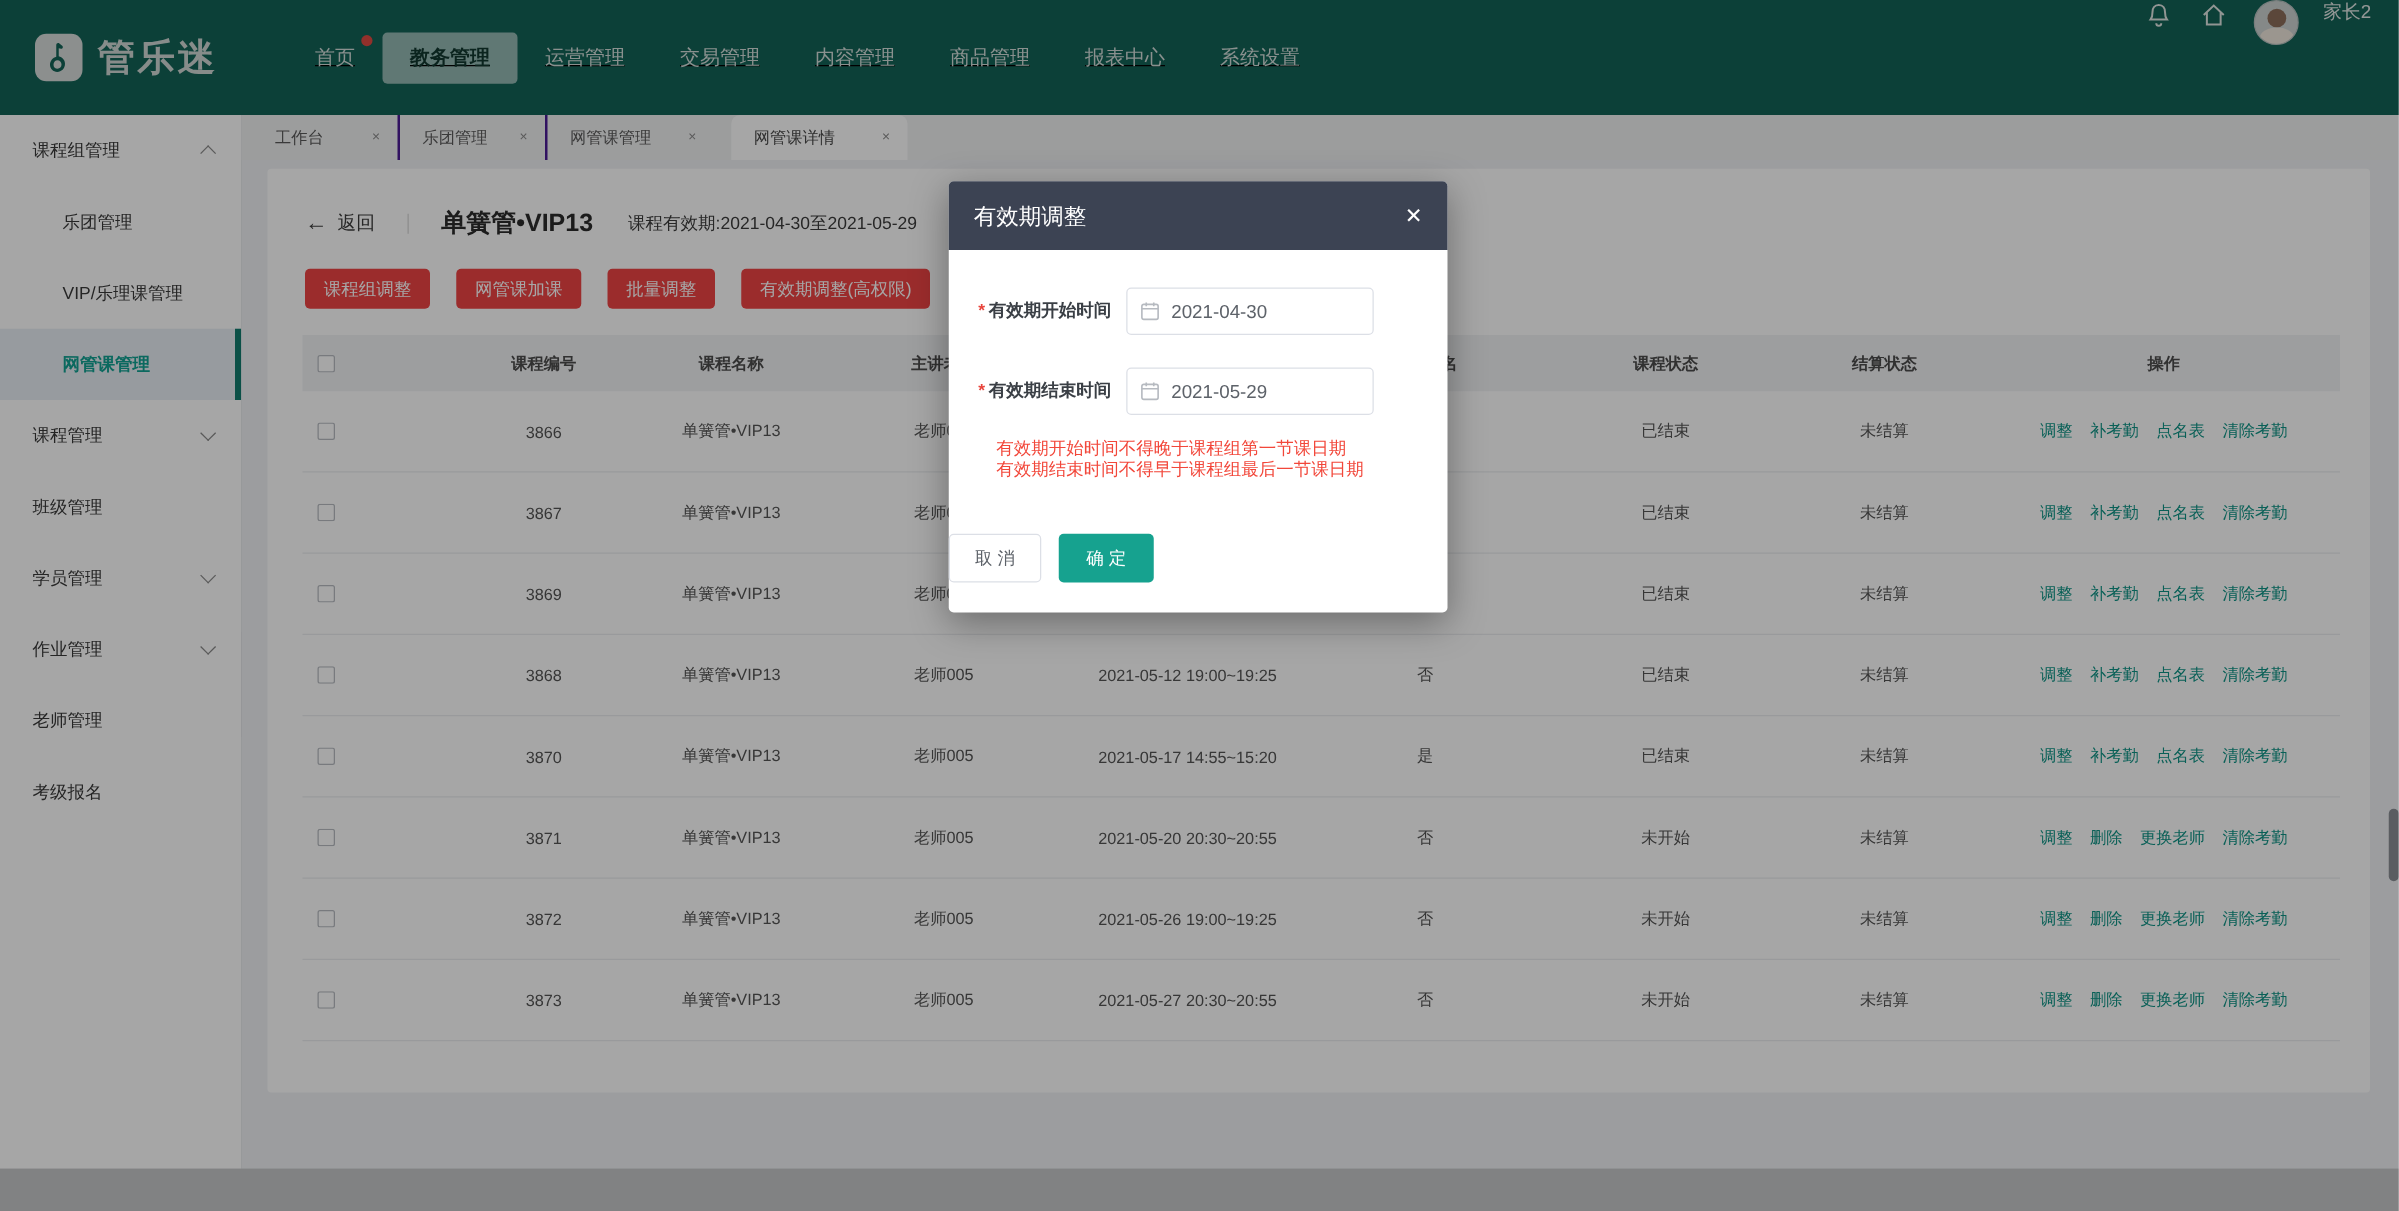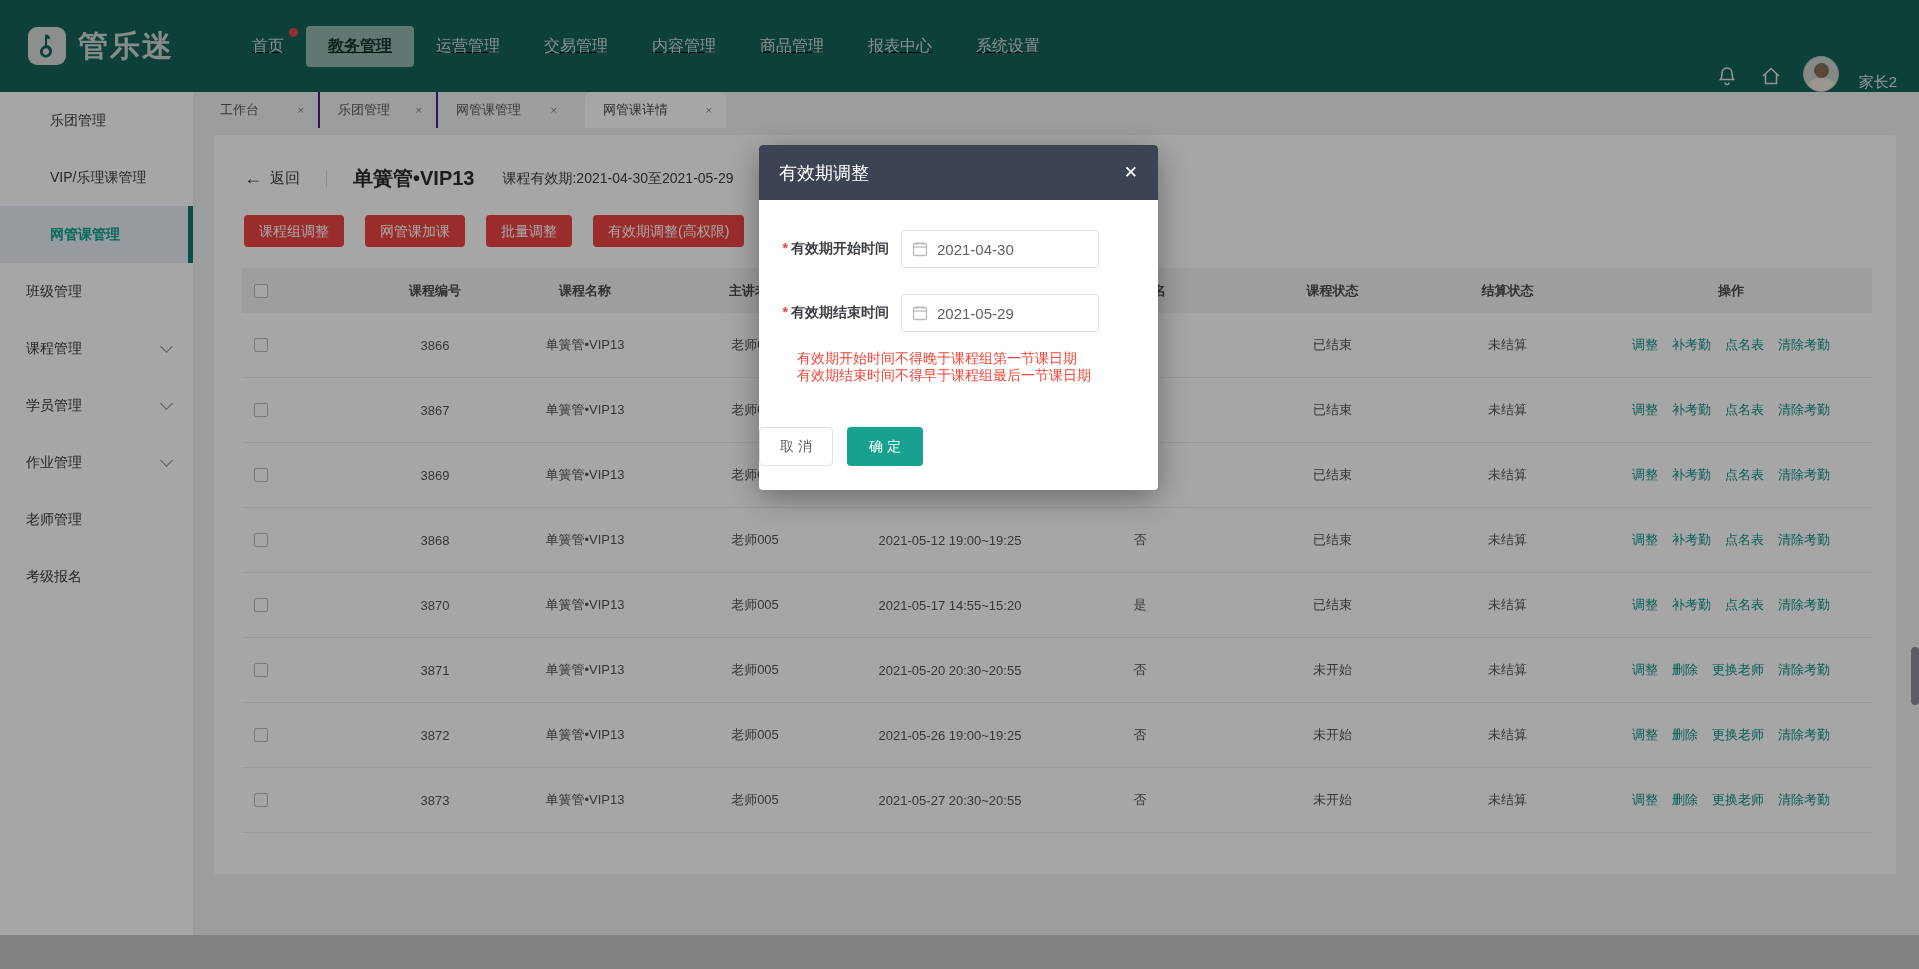--- a/index.html
+++ b/index.html
@@ -10,21 +10,21 @@
   
   .navbar { position:absolute; left:0; top:0; width:1919px; height:92px; background:#136357; display:flex; align-items:center; }
   .brand { display:flex; align-items:center; margin-left:28px; }
   .logo-box { width:38px; height:38px; background:#d8dcda; border-radius:9px; display:flex; align-items:center; justify-content:center; }
   .logo-box svg { width:22px; height:26px; }
   .brand-name { margin-left:12px; font-size:30px; font-weight:bold; color:#cfd8d5; letter-spacing:2px; }
   .nav-items { display:flex; align-items:center; margin-left:56px;text-decoration:underline; }
   .nav-item { position:relative; color:#d4dedb; font-size:16px; padding:10px 22px; cursor:pointer; white-space:nowrap; }
   .nav-item.active { background:rgba(255,255,255,0.55); color:#11382f; border-radius:4px; font-weight:bold; }
   .nav-dot { position:absolute; right:8px; top:2px; width:9px; height:9px; border-radius:50%; background:#e04a42; }
-  .nav-right { position:absolute; right:22px; top:0; height:92px; display:flex; align-items:flex-end; gap:20px; }
+  .nav-right { position:absolute; right:22px; top:0; height:92px; display:flex; align-items:flex-start; gap:20px; }
   .nav-icon svg { width:24px; height:24px; stroke:#dfe5e2; fill:none; stroke-width:1.6; }
   .avatar { width:36px; height:36px; border-radius:50%; background:#cdd3d2; overflow:hidden; position:relative; border:1px solid #b9c2c0; }
   .avatar .head { position:absolute; left:10px; top:6px; width:15px; height:15px; border-radius:50%; background:#8d6e5a; }
   .avatar .body { position:absolute; left:4px; top:21px; width:27px; height:16px; border-radius:50% 50% 0 0; background:#efe7dc; }
   .user-name { color:#e4e9e7; font-size:15px; }
 
   
   .tabbar { position:absolute; left:193px; top:92px; width:1726px; height:36px; background:#f0f1f2; display:flex; align-items:stretch; padding-left:9px; }
   .tab { position:relative; display:flex; align-items:center; width:118px; padding:0 14px 0 18px; font-size:13px; color:#5a5a5a; border-right:2px solid #4c1d95; cursor:pointer; justify-content:space-between; }
   .tab.t3 { width:133px; border-right:none; }
@@ -142,36 +142,40 @@
         <span>网管课管理</span>
         <span class="tab-x">×</span>
       </div>
     <div class="tab active">
         <span>网管课详情</span>
         <span class="tab-x">×</span>
       </div>
   </div>
 
   <div class="sidebar">
+    <div class="side-item">
+        <span>课程组管理</span>
+        <span class="chev up"></span>
+      </div>
     <div class="side-item sub">
         <span>乐团管理</span>
       </div>
     <div class="side-item sub">
         <span>VIP/乐理课管理</span>
       </div>
     <div class="side-item sub active">
         <span>网管课管理</span>
         <span class="active-bar"></span>
       </div>
     <div class="side-item">
-        <span>班级管理</span>
-      </div>
-    <div class="side-item">
         <span>课程管理</span>
         <span class="chev down"></span>
+      </div>
+    <div class="side-item">
+        <span>班级管理</span>
       </div>
     <div class="side-item">
         <span>学员管理</span>
         <span class="chev down"></span>
       </div>
     <div class="side-item">
         <span>作业管理</span>
         <span class="chev down"></span>
       </div>
     <div class="side-item">

